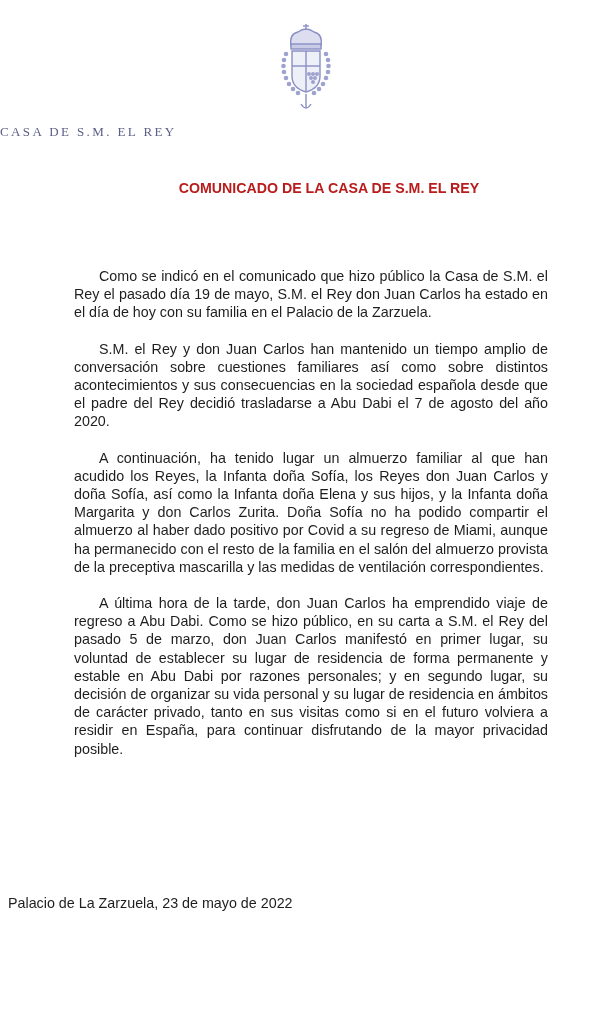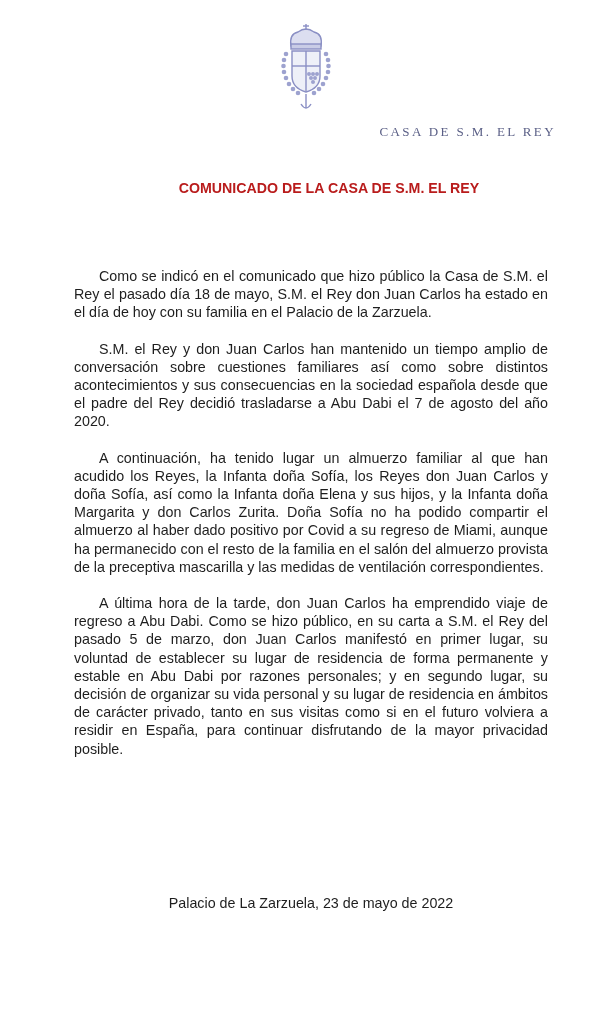--- a/index.html
+++ b/index.html
@@ -1,22 +1,22 @@
 <!DOCTYPE html>
 <html><head>
   <meta charset="utf-8">
   <style>
     html, body { margin: 0; padding: 0; background: #ffffff; }
     body { width: 614px; height: 1011px; position: relative; overflow: hidden; font-family: "Liberation Sans", sans-serif; color: #1a1a1a; }
     .crest { position: absolute; left: 271px; top: 22px; width: 70px; height: 92px; }
-    .house-name { position: absolute; top: 124px; left: 0; width: 556px; text-align: right; font-family: "Liberation Serif", serif; font-size: 13px; letter-spacing: 2.4px; color: #5a5f86; }
+    .house-name { position: absolute; top: 124px; left: 0; width: 556px; text-align: left; font-family: "Liberation Serif", serif; font-size: 13px; letter-spacing: 2.4px; color: #5a5f86; }
     .title { position: absolute; top: 180px; left: 13px; width: 614px; text-align: center; font-weight: bold; font-size: 14.2px; color: #b91c1c; padding-left: 9px; }
     .body-text { position: absolute; left: 74px; width: 474px; top: 267px; font-size: 14.3px; line-height: 18.2px; text-align: justify; color: #1e1e1e; }
     .body-text p { margin: 0 0 18px 0; text-indent: 25px; }
-    .footer { position: absolute; top: 895px; left: 0; width: 614px; text-align: center; font-size: 14.3px; color: #1e1e1e; padding-left: 8px; box-sizing: border-box; }
+    .footer { position: absolute; top: 895px; left: 0; width: 614px; font-size: 14.3px; color: #1e1e1e; padding-left: 8px; box-sizing: border-box; }
   </style>
 </head>
 <body>
 
 <svg class="crest" viewBox="0 0 70 92" xmlns="http://www.w3.org/2000/svg">
   <g fill="none" stroke="#8a8fc4" stroke-width="1.4">
 
     <path d="M20 24 Q18 12 27 10 Q35 4 43 10 Q52 12 50 24 Z" fill="#dcdef0"></path>
     <line x1="35" y1="2" x2="35" y2="8"></line>
     <line x1="32" y1="4" x2="38" y2="4"></line>
@@ -54,19 +54,19 @@
     <line x1="35" y1="72" x2="35" y2="86"></line>
     <path d="M30 82 Q35 90 40 82"></path>
   </g>
 </svg>
 
 <div class="house-name">CASA DE S.M. EL REY</div>
 
 <div class="title">COMUNICADO DE LA CASA DE S.M. EL REY</div>
 
 <div class="body-text">
-  <p>Como se indicó en el comunicado que hizo público la Casa de S.M. el Rey el pasado día 18 de mayo, S.M. el Rey don Juan Carlos ha estado en el día de hoy con su familia en el Palacio de la Zarzuela.</p>
+  <p>Como se indicó en el comunicado que hizo público la Casa de S.M. el Rey el pasado día 19 de mayo, S.M. el Rey don Juan Carlos ha estado en el día de hoy con su familia en el Palacio de la Zarzuela.</p>
   <p>S.M. el Rey y don Juan Carlos han mantenido un tiempo amplio de conversación sobre cuestiones familiares así como sobre distintos acontecimientos y sus consecuencias en la sociedad española desde que el padre del Rey decidió trasladarse a Abu Dabi el 7 de agosto del año 2020.</p>
   <p>A continuación, ha tenido lugar un almuerzo familiar al que han acudido los Reyes, la Infanta doña Sofía, los Reyes don Juan Carlos y doña Sofía, así como la Infanta doña Elena y sus hijos, y la Infanta doña Margarita y don Carlos Zurita. Doña Sofía no ha podido compartir el almuerzo al haber dado positivo por Covid a su regreso de Miami, aunque ha permanecido con el resto de la familia en el salón del almuerzo provista de la preceptiva mascarilla y las medidas de ventilación correspondientes.</p>
   <p>A última hora de la tarde, don Juan Carlos ha emprendido viaje de regreso a Abu Dabi. Como se hizo público, en su carta a S.M. el Rey del pasado 5 de marzo, don Juan Carlos manifestó en primer lugar, su voluntad de establecer su lugar de residencia de forma permanente y estable en Abu Dabi por razones personales; y en segundo lugar, su decisión de organizar su vida personal y su lugar de residencia en ámbitos de carácter privado, tanto en sus visitas como si en el futuro volviera a residir en España, para continuar disfrutando de la mayor privacidad posible.</p>
 </div>
 
 <div class="footer">Palacio de La Zarzuela, 23 de mayo de 2022</div>
 
 </body></html>

